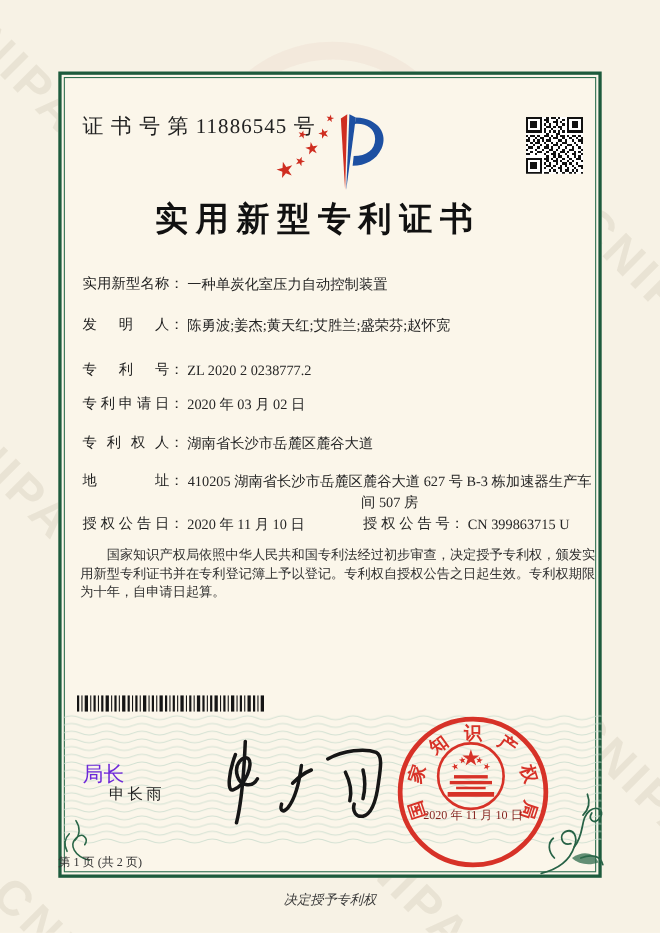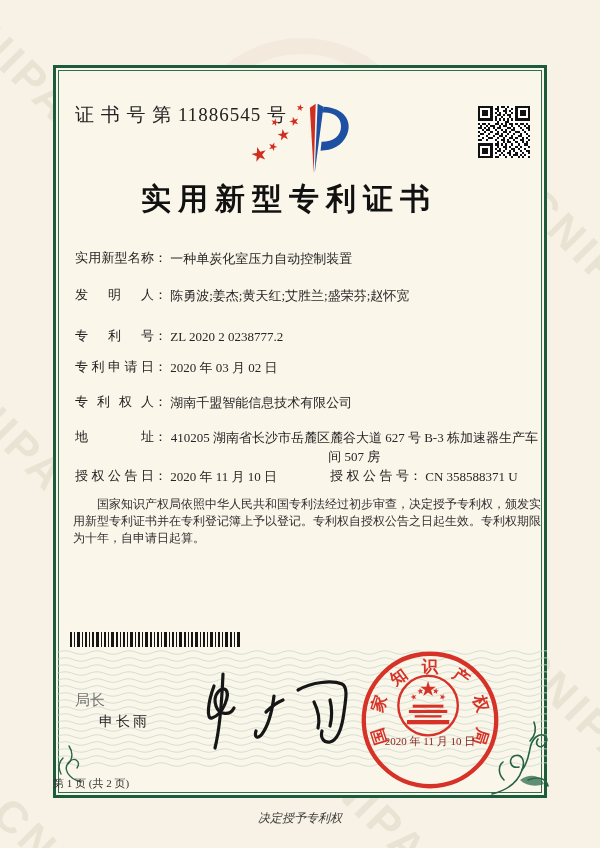--- a/index.html
+++ b/index.html
@@ -46,21 +46,21 @@
   .fcolon { display:inline-block; vertical-align:top; color:#1e1e1e; }
   .fvalue { display:inline-block; vertical-align:top; max-width:368px; color:#262626; line-height:19px;text-align:center; }
   .frow2 { left:330px; }
   .paras {
     left:73px; top:496px; width:468px; font-size:12px; line-height:16.8px;
     text-align:justify; color:#303030;
   }
   .paras p { text-indent:2em; }
   .barcode { left:70px; top:632px; }
   .band { left:57px; top:649px; z-index:2; }
-  .director-title { left:75px; top:691px; font-size:15px; color:#737373; z-index:4; }
+  .director-title { left:75px; top:691px; font-size:19px; color:#6d28d9; z-index:4; }
   .director-name { left:75px; top:713px; font-size:14px; letter-spacing:3px; color:#222; z-index:4;margin-left:24px; }
   .signature { left:186px; top:668px; z-index:4; }
   .seal { left:358px; top:648px; z-index:5; opacity:0.95; }
   .flourish { left:490px; top:718px; z-index:3; }
   .flourish-l { left:55px; top:738px; z-index:3; }
   .page-info { left:53px; top:776px; width:570px; text-align:left; font-size:11px; color:#333; z-index:4; }
   .cont-note { left:0; top:810px; width:600px; text-align:center; font-size:12px; font-style:italic; color:#3a3a3a; z-index:3; }
 </style>
 </head>
 <body>
@@ -133,33 +133,33 @@
 <div class="abs frow" style="top:327px;">
   <span class="flabel">专利号</span><span class="fcolon">：</span>
   <span class="fvalue">ZL 2020 2 0238777.2</span>
 </div>
 <div class="abs frow" style="top:358px;">
   <span class="flabel">专利申请日</span><span class="fcolon">：</span>
   <span class="fvalue">2020 年 03 月 02 日</span>
 </div>
 <div class="abs frow" style="top:393px;">
   <span class="flabel">专利权人</span><span class="fcolon">：</span>
-  <span class="fvalue">湖南千盟智能信息技术有限公司</span>
+  <span class="fvalue">湖南省长沙市岳麓区麓谷大道</span>
 </div>
 <div class="abs frow" style="top:428px;">
   <span class="flabel">地址</span><span class="fcolon">：</span>
   <span class="fvalue">410205 湖南省长沙市岳麓区麓谷大道 627 号 B-3 栋加速器生产车间 507 房</span>
 </div>
 <div class="abs frow" style="top:467px;">
   <span class="flabel">授权公告日</span><span class="fcolon">：</span>
   <span class="fvalue">2020 年 11 月 10 日</span>
 </div>
 <div class="abs frow frow2" style="top:467px;">
   <span class="flabel">授权公告号</span><span class="fcolon">：</span>
-  <span class="fvalue">CN 358588371 U</span>
+  <span class="fvalue">CN 399863715 U</span>
 </div>
 
 <div class="abs paras">
   <p>国家知识产权局依照中华人民共和国专利法经过初步审查，决定授予专利权，颁发实用新型专利证书并在专利登记簿上予以登记。专利权自授权公告之日起生效。专利权期限为十年，自申请日起算。</p>
 </div>
 
 <div class="abs barcode">
   <svg width="170" height="15" viewBox="0 0 170 15">
     <path fill="#151515" d="M0 0h2v15H0z M4 0h1v15H4z M7 0h3v15H7z M12 0h1v15h-1z M15 0h2v15h-2z M19 0h1v15h-1z M22 0h2v15h-2z M26 0h3v15h-3z M31 0h1v15h-1z M34 0h2v15h-2z M38 0h1v15h-1z M41 0h3v15h-3z M46 0h2v15h-2z M50 0h1v15h-1z M53 0h2v15h-2z M57 0h1v15h-1z M60 0h3v15h-3z M65 0h1v15h-1z M68 0h2v15h-2z M72 0h1v15h-1z M75 0h3v15h-3z M80 0h2v15h-2z M84 0h1v15h-1z M87 0h2v15h-2z M91 0h1v15h-1z M94 0h3v15h-3z M99 0h1v15h-1z M102 0h2v15h-2z M106 0h1v15h-1z M109 0h3v15h-3z M114 0h2v15h-2z M118 0h1v15h-1z M121 0h2v15h-2z M125 0h3v15h-3z M130 0h1v15h-1z M133 0h2v15h-2z M137 0h1v15h-1z M140 0h3v15h-3z M145 0h1v15h-1z M148 0h2v15h-2z M152 0h1v15h-1z M155 0h3v15h-3z M160 0h2v15h-2z M164 0h1v15h-1z M167 0h3v15h-3z"></path>
   </svg>

